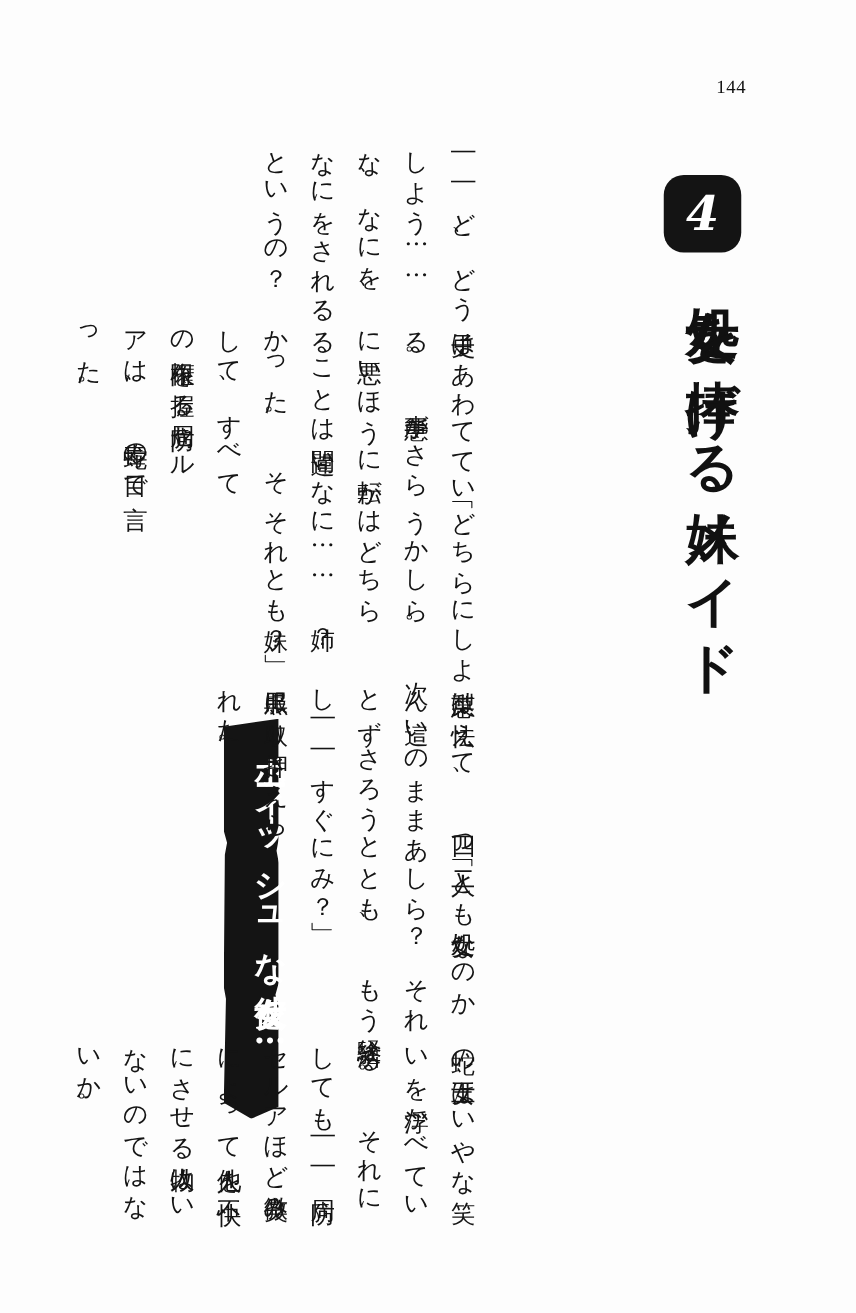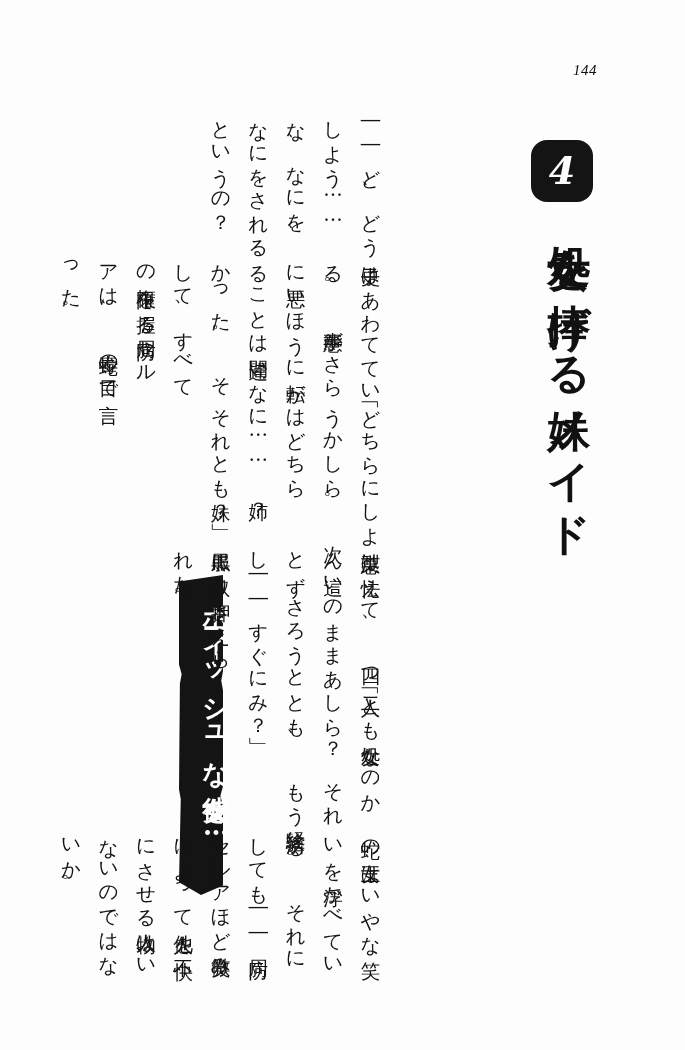--- a/index.html
+++ b/index.html
@@ -17,21 +17,20 @@
     color: #1a1a1a;
   }
 
   
   .page-number {
     position: absolute;
     top: 62px;
     right: 88px;
     font-size: 15px;
     font-family: "Liberation Serif", serif;
-    font-style: italic;
     color: #111;
     letter-spacing: 0.5px;
   }
 
   
   .chapter-badge {
     position: absolute;
     top: 140px;
     right: 92px;
     width: 62px;

